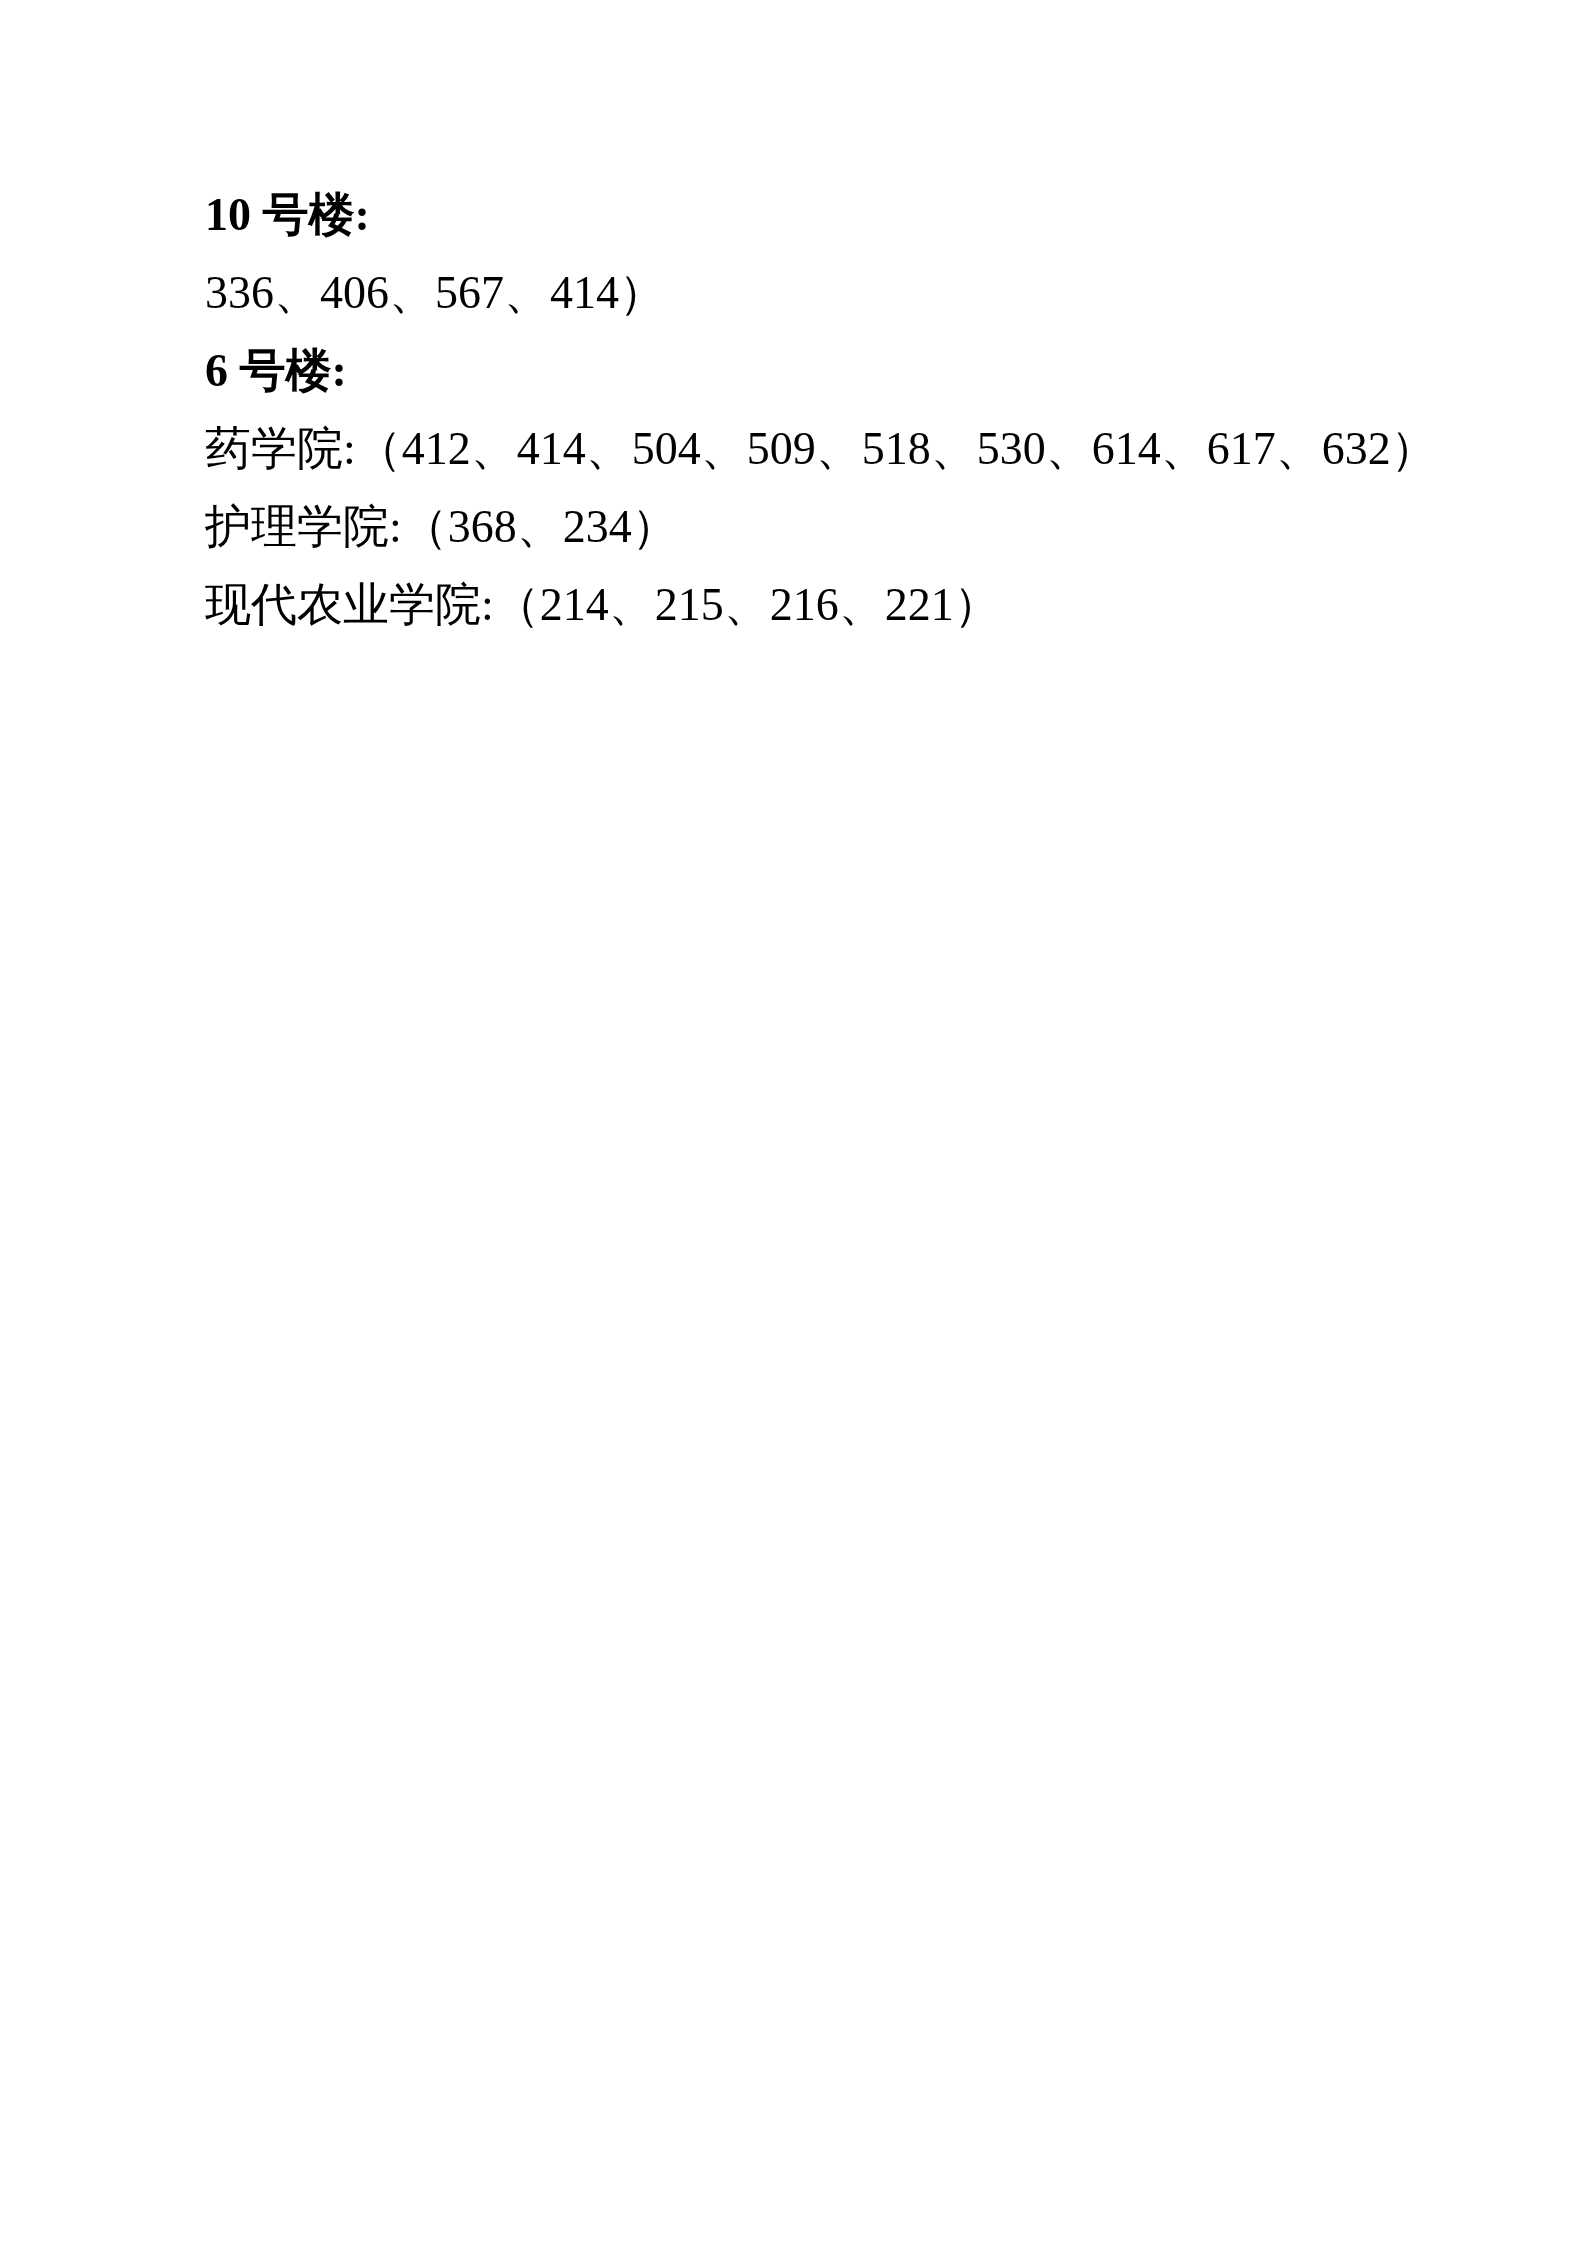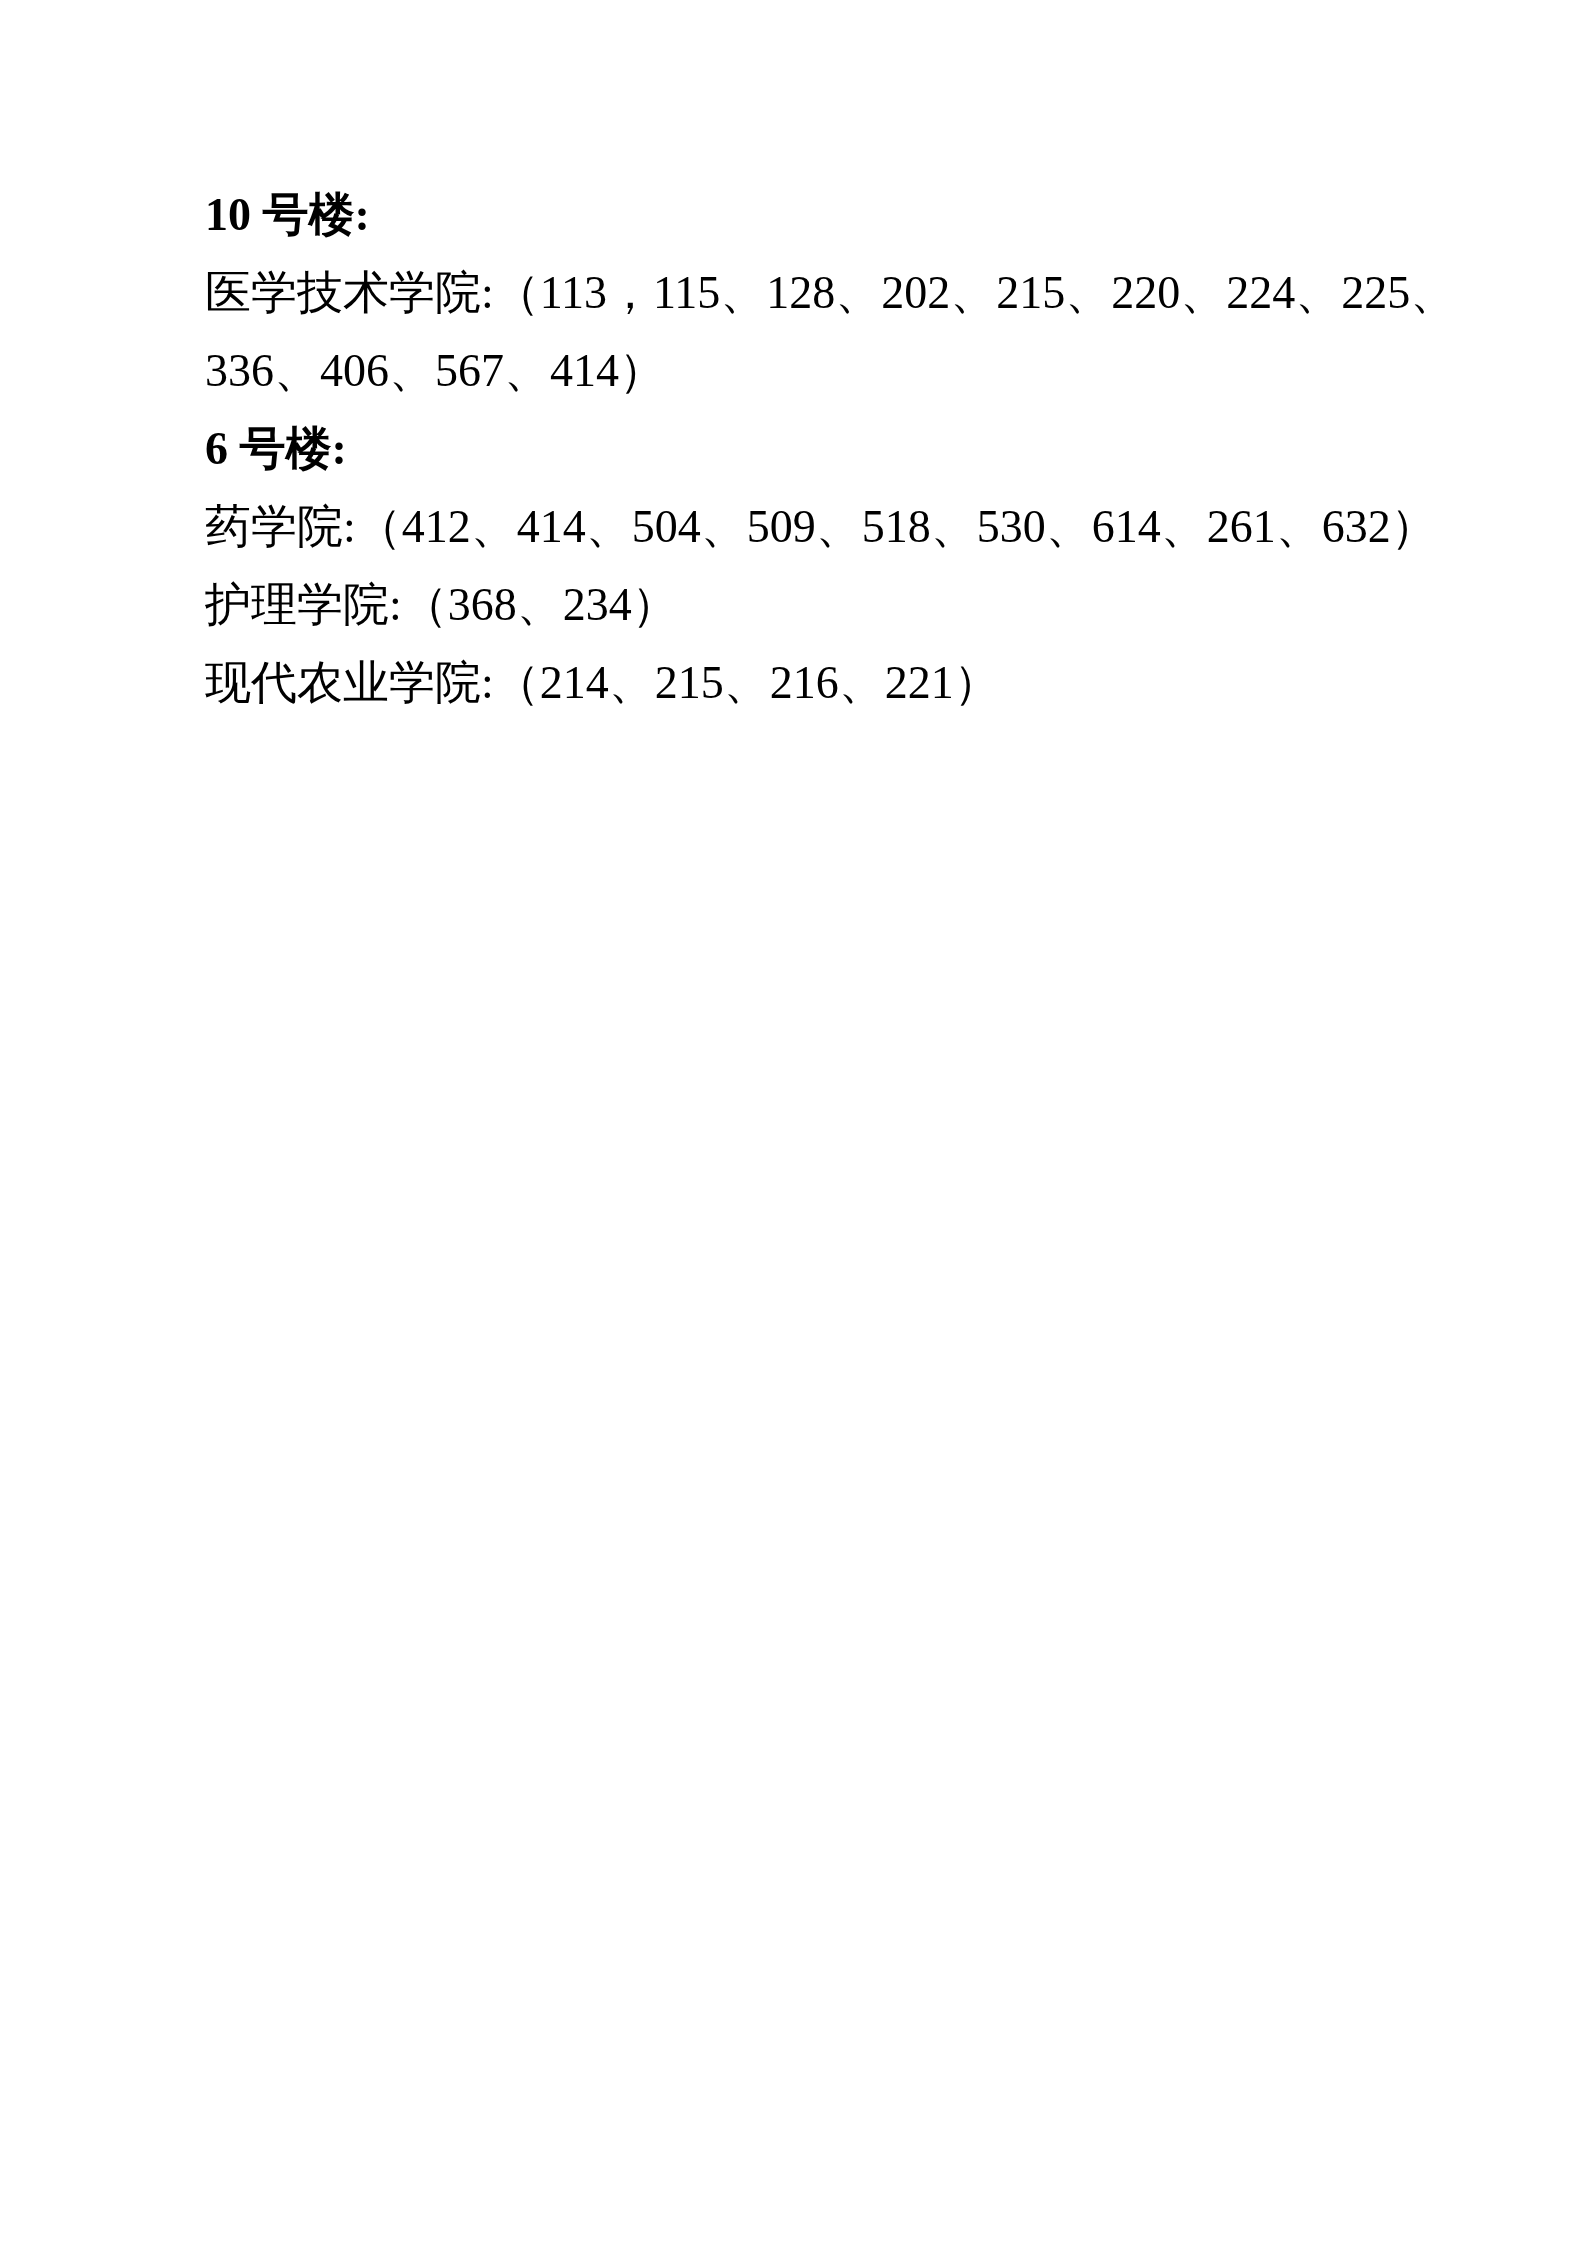--- a/index.html
+++ b/index.html
@@ -30,20 +30,19 @@
   .line.heading {
     font-weight: bold;
   }
 </style>
 </head>
 <body>
 
 <div class="page">
   <div class="text-block">
     <div class="line heading">10 号楼:</div>
-    <div class="line">医学技术学院:（113，115、128、202、215、220、224、225、</div>
     <div class="line">336、406、567、414）</div>
     <div class="line heading">6 号楼:</div>
-    <div class="line">药学院:（412、414、504、509、518、530、614、261、632）</div>
+    <div class="line">药学院:（412、414、504、509、518、530、614、617、632）</div>
     <div class="line">护理学院:（368、234）</div>
     <div class="line">现代农业学院:（214、215、216、221）</div>
   </div>
 </div>
 
 </body></html>

